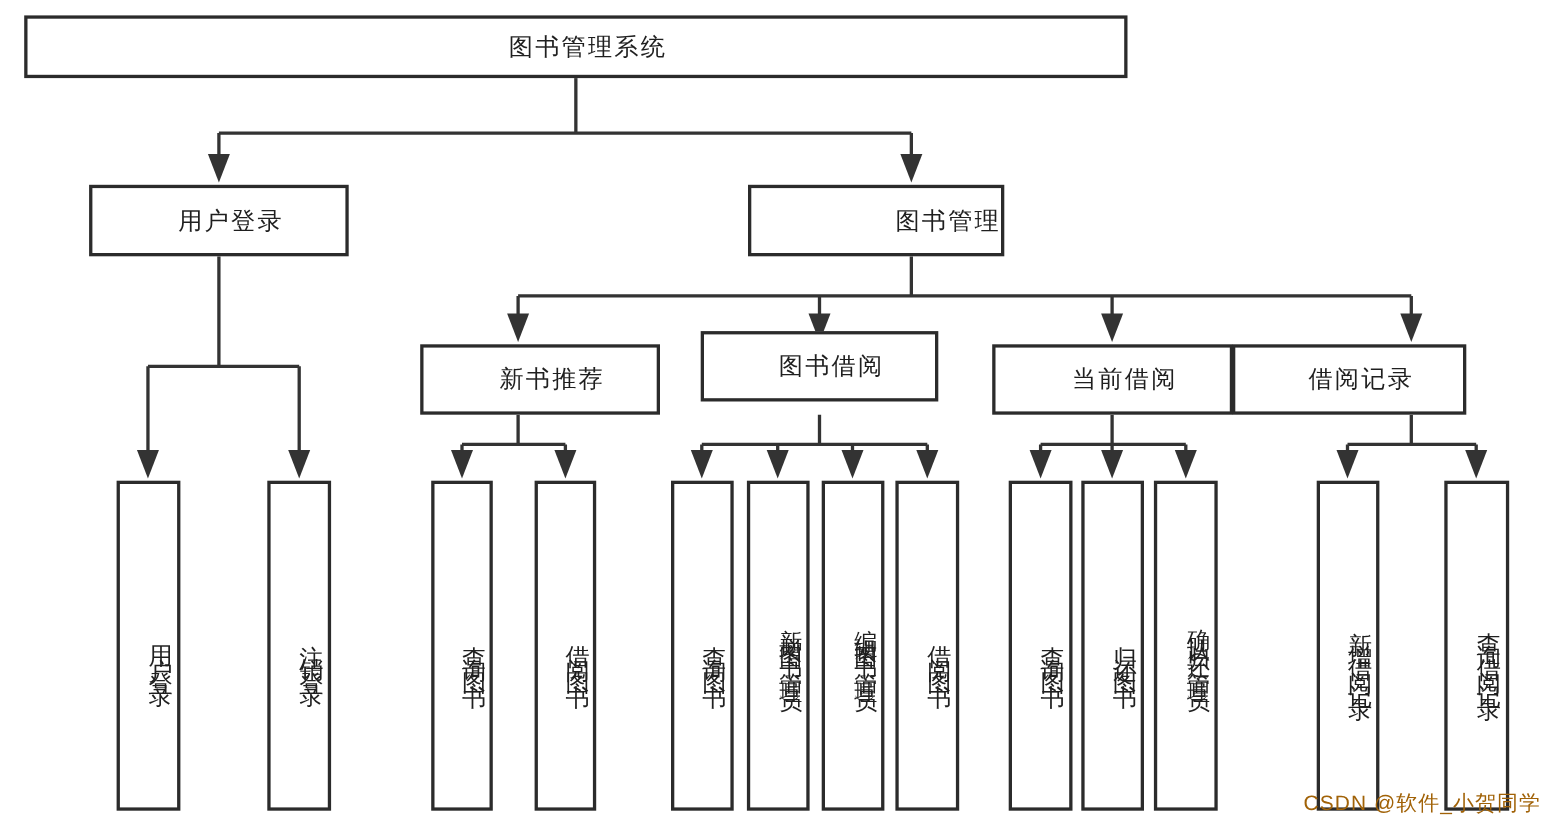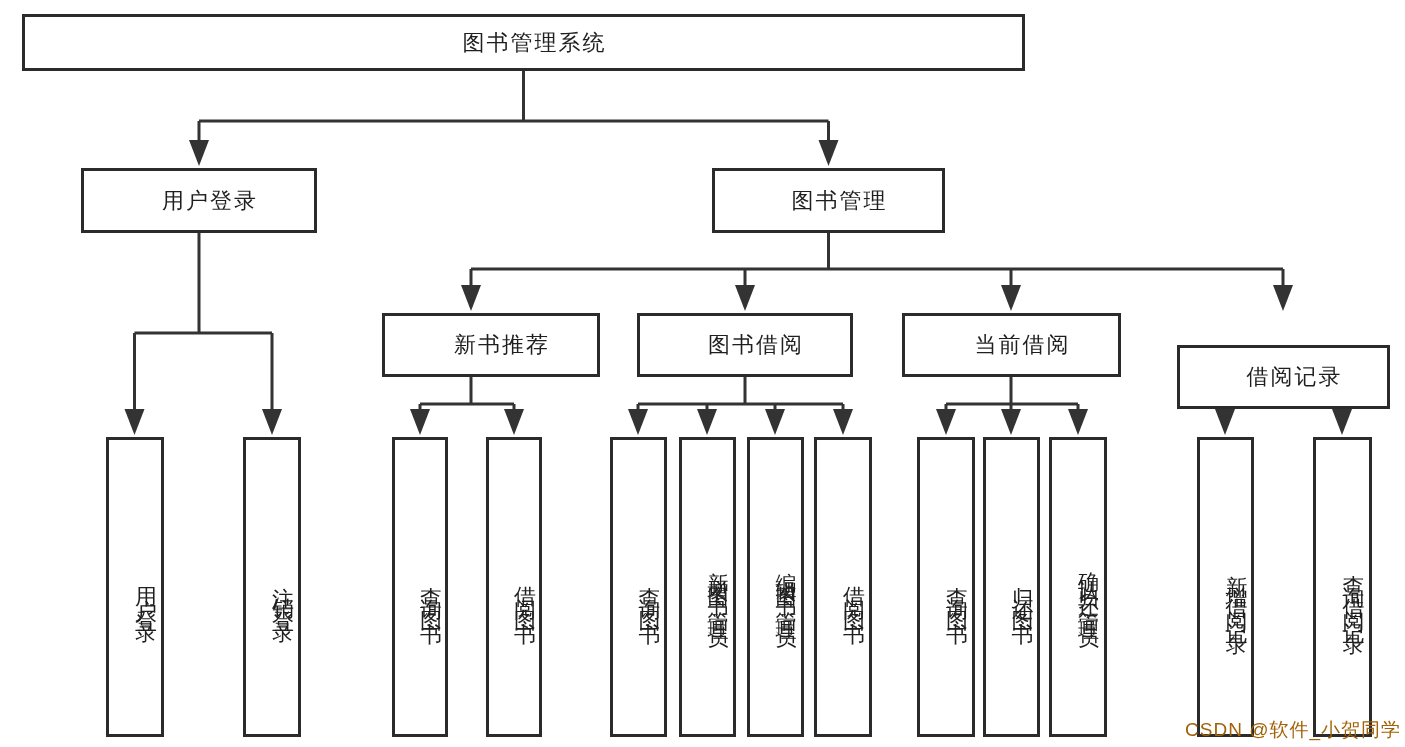--- a/index.html
+++ b/index.html
@@ -94,34 +94,34 @@
     </g>
   </svg>
 
   <div class="node" style="left:22px; top:14px; width:1003px; height:57px;">
     <span class="h-label">图书管理系统</span>
   </div>
 
   <div class="node" style="left:81px; top:168px; width:236px; height:65px;">
     <span class="h-label">用户登录</span>
   </div>
-  <div class="node" style="left:712px; top:168px; width:233px; height:65px;">
+  <div class="node" style="left:680px; top:168px; width:233px; height:65px;justify-content:flex-end;">
     <span class="h-label">图书管理</span>
   </div>
 
   <div class="node" style="left:382px; top:313px; width:218px; height:64px;">
     <span class="h-label">新书推荐</span>
   </div>
-  <div class="node" style="left:637px; top:313px; width:216px; height:64px;">
+  <div class="node" style="left:637px; top:301px; width:216px; height:64px;">
     <span class="h-label">图书借阅</span>
   </div>
   <div class="node" style="left:902px; top:313px; width:219px; height:64px;">
     <span class="h-label">当前借阅</span>
   </div>
-  <div class="node" style="left:1177px; top:313px; width:213px; height:64px;margin-top:32px;">
+  <div class="node" style="left:1120px; top:313px; width:213px; height:64px;">
     <span class="h-label">借阅记录</span>
   </div>
 
   <div class="node leaf" style="left:106px; top:437px; width:58px; height:300px;">
     <span class="v-label">用户登录</span>
   </div>
   <div class="node leaf" style="left:243px; top:437px; width:58px; height:300px;">
     <span class="v-label">注销登录</span>
   </div>
 

